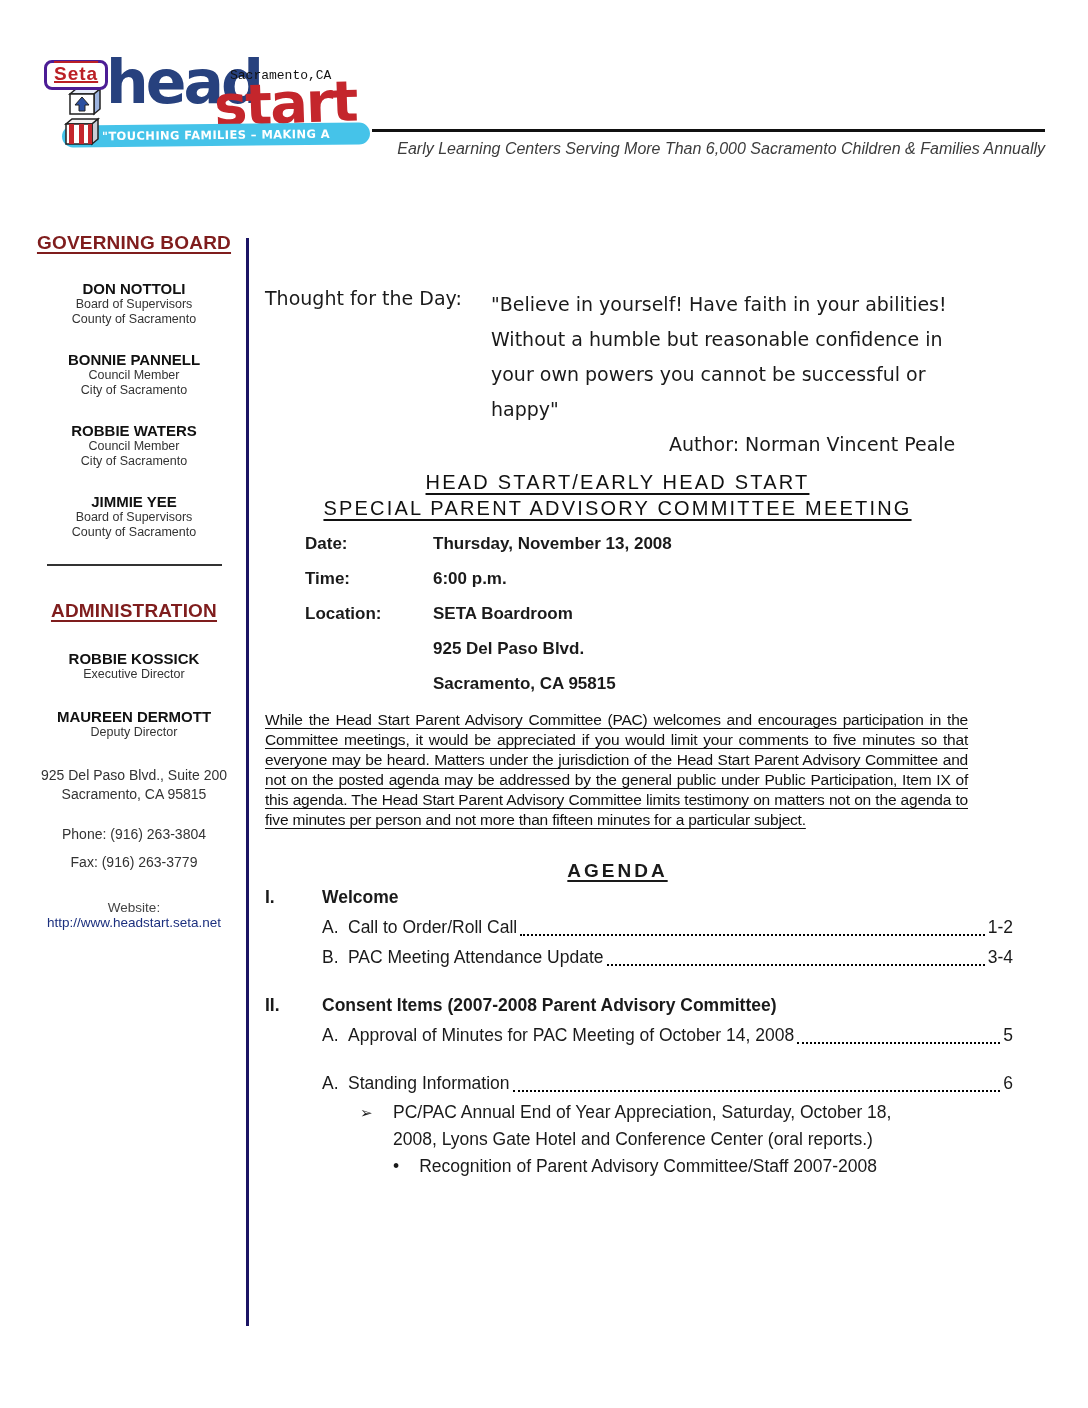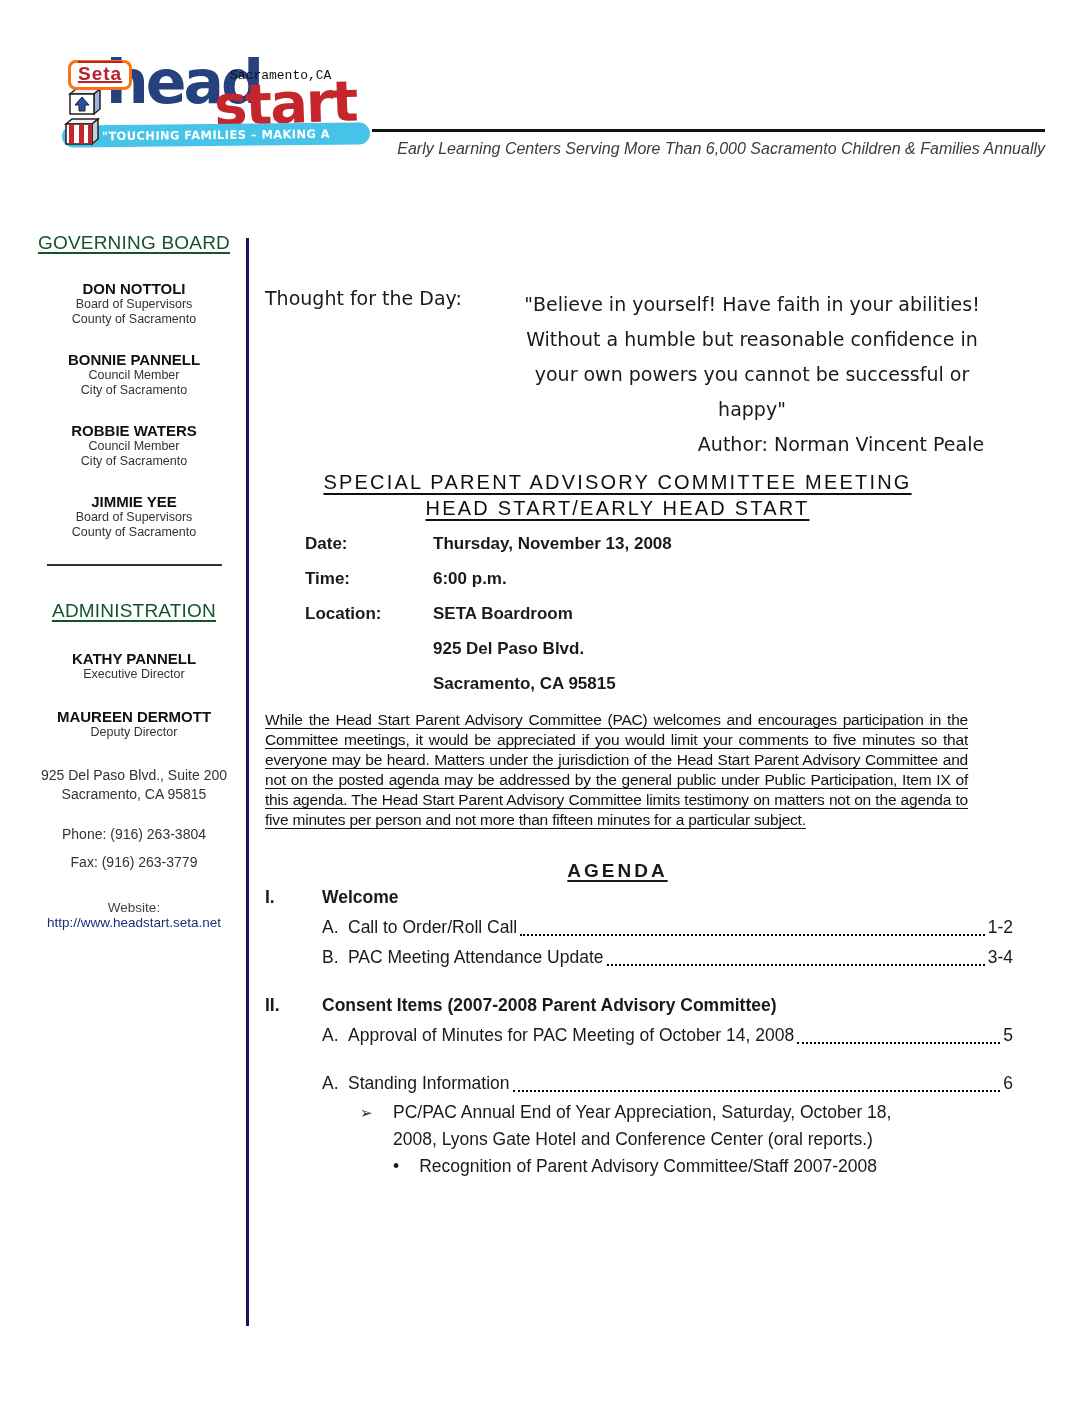--- a/index.html
+++ b/index.html
@@ -5,23 +5,23 @@
   html,body { margin:0; padding:0; }
   body {
     width:1088px; height:1408px; position:relative; background:#ffffff;
     font-family:"Liberation Sans", sans-serif; color:#1a1a1a;
     -webkit-font-smoothing:antialiased;
   }
 
   
   .logo { position:absolute; left:30px; top:50px; width:345px; height:100px; }
   .seta-badge {
-    position:absolute; left:14px; top:10px; border:3px solid #f97316; border-radius:8px;
+    position:absolute; left:14px; top:10px; border:3px solid #4c1d95; border-radius:8px;
     color:#bb2026; font-weight:bold; font-size:19px; padding:0 7px 2px 7px; background:#fff;
-    letter-spacing:1px; z-index:3; text-decoration:underline overline; text-decoration-thickness:2px;margin-left:24px;
+    letter-spacing:1px; z-index:3; text-decoration:underline overline; text-decoration-thickness:2px;
   }
   .cubes { position:absolute; left:30px; top:36px; z-index:2; }
   .word-head {
     position:absolute; left:76px; top:0px; font-family:"DejaVu Sans", sans-serif;
     font-size:60px; font-weight:bold; color:#27417e; letter-spacing:-3px; line-height:64px;
   }
   .logo-loc { position:absolute; left:200px; top:18px; font-size:13px; color:#111; font-family:Liberation Mono, monospace; }
   .word-start {
     position:absolute; left:184px; top:24px; font-family:"DejaVu Sans", sans-serif;
     font-size:56px; font-weight:bold; color:#c4262c; letter-spacing:-2px; line-height:60px;
@@ -35,41 +35,41 @@
   }
   .header-rule { position:absolute; left:372px; top:129px; width:673px; height:2.5px; background:#111; }
   .tagline {
     position:absolute; top:140px; left:0; width:1045px; text-align:right;
     font-style:italic; font-size:16px; color:#3c3c3c;
   }
 
   
   .sidebar { position:absolute; left:28px; top:232px; width:212px; text-align:center; }
   .side-title {
-    color:#14532d; font-weight:normal; font-size:19px; text-decoration:underline;
+    color:#7f1d1d; font-weight:bold; font-size:19px; text-decoration:underline;
     text-underline-offset:3px; text-decoration-thickness:2px; letter-spacing:0.2px;
     margin-bottom:26px;
   }
   .member { margin-bottom:24px; }
   .member-name { font-weight:bold; font-size:15px; color:#111; }
   .member-role { font-size:12.5px; color:#333; line-height:15px; }
   .side-divider { width:175px; height:2px; background:#333; margin:18px auto 34px auto; }
   .admin-title-wrap { margin-bottom:28px; }
   .staff { margin-bottom:26px; }
   .addr { font-size:14px; color:#333; line-height:19px; margin-bottom:22px; }
   .contact { font-size:14px; color:#333; margin-bottom:12px; }
   .website { margin-top:30px; font-size:13.5px; color:#444; }
   .website a { color:#1b2f7e; text-decoration:none; }
 
   .vrule { position:absolute; left:246px; top:238px; width:2.5px; height:1088px; background:#1b1464; }
 
   
   .main { position:absolute; left:265px; top:287px; width:748px; }
 
-  .thought { position:relative; padding-left:226px; font-family:"DejaVu Sans", sans-serif; font-size:19px;text-align:center; }
+  .thought { position:relative; padding-left:226px; font-family:"DejaVu Sans", sans-serif; font-size:19px; }
   .thought-label { position:absolute; left:0; top:0; white-space:nowrap; }
   .thought-line { line-height:35px; }
   .thought-author { line-height:34px; padding-left:178px; white-space:nowrap; }
 
   .title-block { width:705px; text-align:center; margin-top:8px; }
   .title-line {
     font-size:20px; letter-spacing:2.2px; line-height:26px; color:#111;
     text-decoration:underline; text-underline-offset:4px;
   }
 
@@ -158,21 +158,21 @@
     <div class="member-role">County of Sacramento</div>
   </div>
 
   <div class="side-divider"></div>
 
   <div class="admin-title-wrap">
     <div class="side-title" style="margin-bottom:0;">ADMINISTRATION</div>
   </div>
 
   <div class="staff">
-    <div class="member-name">KATHY PANNELL</div>
+    <div class="member-name">ROBBIE KOSSICK</div>
     <div class="member-role">Executive Director</div>
   </div>
   <div class="staff">
     <div class="member-name">MAUREEN DERMOTT</div>
     <div class="member-role">Deputy Director</div>
   </div>
 
   <div class="addr">
     <div>925 Del Paso Blvd., Suite 200</div>
     <div>Sacramento, CA 95815</div>
@@ -194,22 +194,22 @@
   <div class="thought">
     <span class="thought-label">Thought for the Day:</span>
     <div class="thought-line">"Believe in yourself! Have faith in your abilities!</div>
     <div class="thought-line">Without a humble but reasonable confidence in</div>
     <div class="thought-line">your own powers you cannot be successful or</div>
     <div class="thought-line">happy"</div>
     <div class="thought-author">Author: Norman Vincent Peale</div>
   </div>
 
   <div class="title-block">
+    <div class="title-line">HEAD START/EARLY HEAD START</div>
     <div class="title-line">SPECIAL PARENT ADVISORY COMMITTEE MEETING</div>
-    <div class="title-line">HEAD START/EARLY HEAD START</div>
   </div>
 
   <div class="details">
     <div class="detail-row">
       <div class="detail-label">Date:</div>
       <div class="detail-value">Thursday, November 13, 2008</div>
     </div>
     <div class="detail-row">
       <div class="detail-label">Time:</div>
       <div class="detail-value">6:00 p.m.</div>

